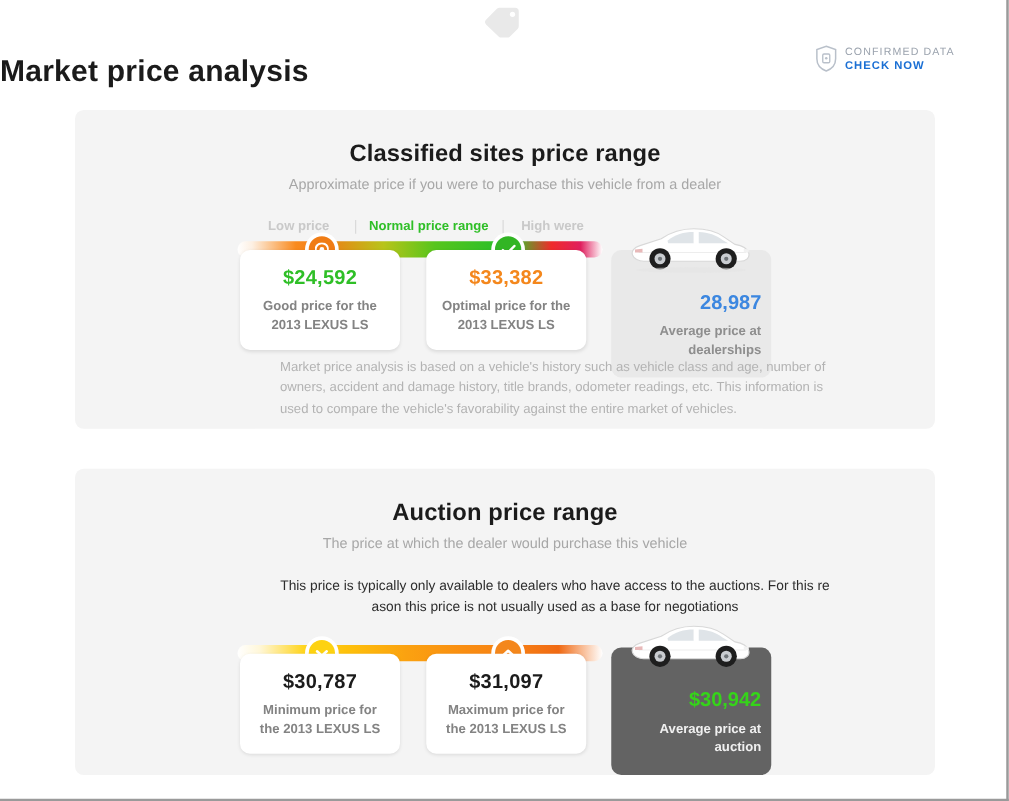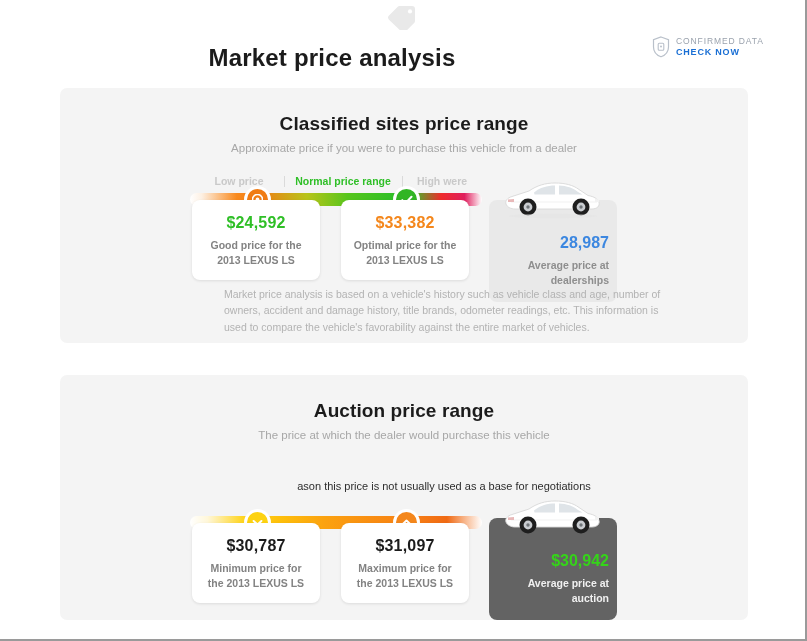--- a/index.html
+++ b/index.html
@@ -29,21 +29,21 @@
     height: 26px;
   }
   .tag-icon-wrap svg { display:block; }
 
   
   .page-title {
     position: absolute;
     top: 44px;
     left: 0;
     width: 664px;
-    text-align: center;
+    text-align: left;
     font-size: 24px;
     font-weight: bold;
     letter-spacing: 0.2px;
     color: #1b1b1b;
   }
 
   
   .confirmed-badge {
     position: absolute;
     top: 36px;
@@ -341,21 +341,21 @@
 </div>
 
 <div class="section-note" id="classified-note">Market price analysis is based on a vehicle's history such as vehicle class and age, number of owners, accident and damage history, title brands, odometer readings, etc. This information is used to compare the vehicle's favorability against the entire market of vehicles.</div>
 
 <div class="panel" id="panel-auction"></div>
 
 <div class="section-title" id="auction-title">Auction price range</div>
 <div class="section-sub" id="auction-sub">The price at which the dealer would purchase this vehicle</div>
 
 <div class="section-note" id="auction-note">
-  <br>
+  <span>This price is typically only available to dealers who have access to the auctions. For this re</span><br>
   <span>ason this price is not usually used as a base for negotiations</span>
 </div>
 
 <div class="range-bar" id="bar-auction"></div>
 
 <div class="marker" id="marker-min">
   <svg width="11" height="9" viewBox="0 0 11 9" xmlns="http://www.w3.org/2000/svg">
     <path d="M1.6 3 L5.5 6.6 L9.4 3" fill="none" stroke="#ffffff" stroke-width="2" stroke-linecap="round" stroke-linejoin="round"></path>
   </svg>
 </div>

